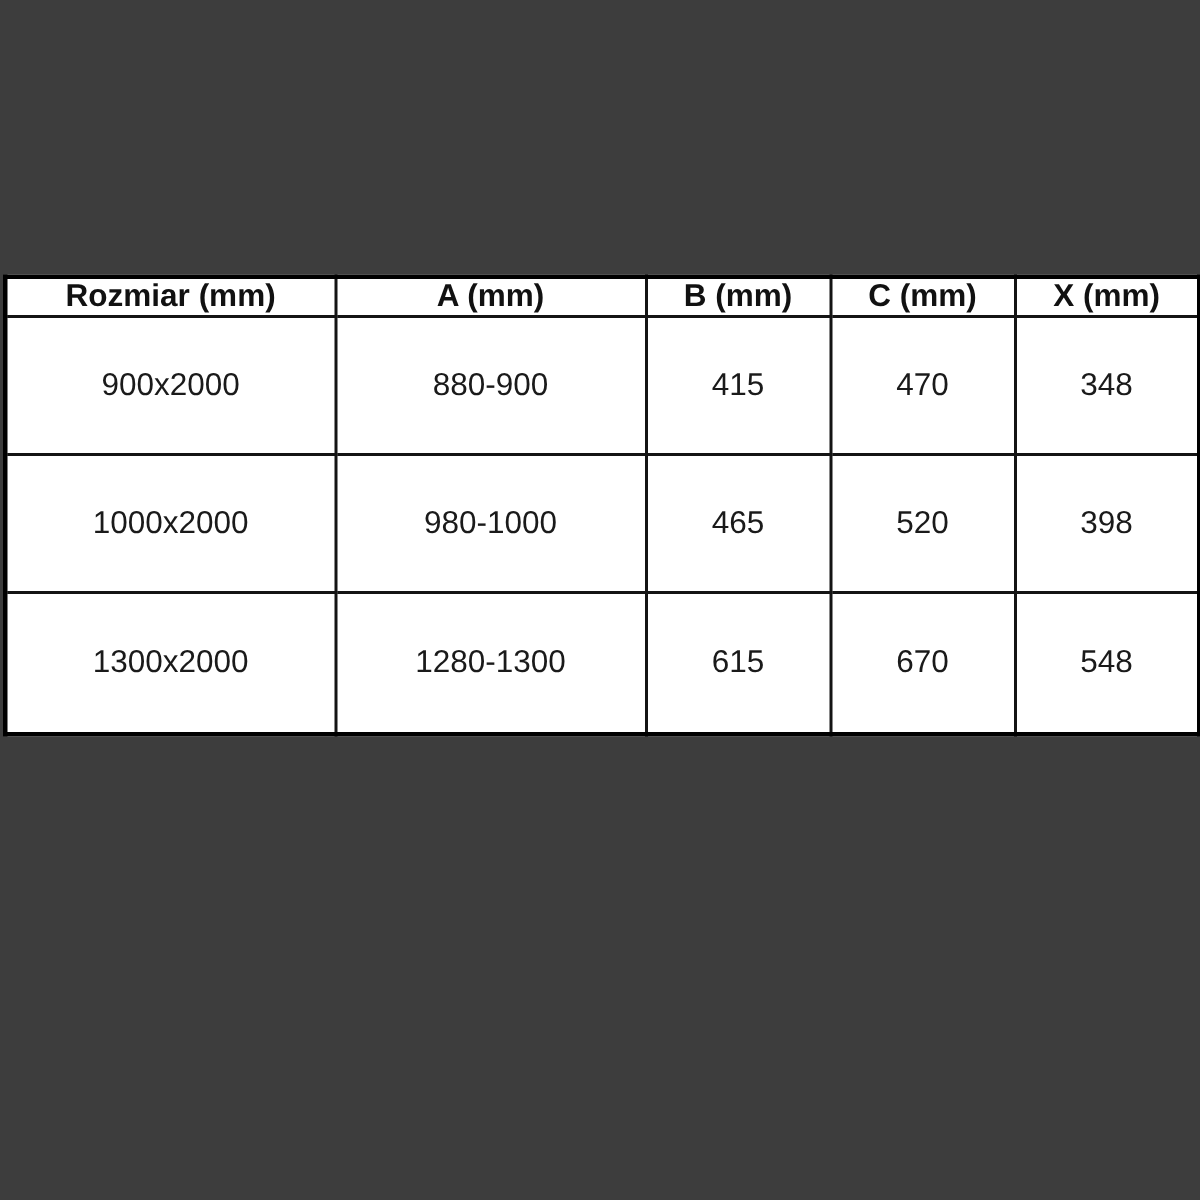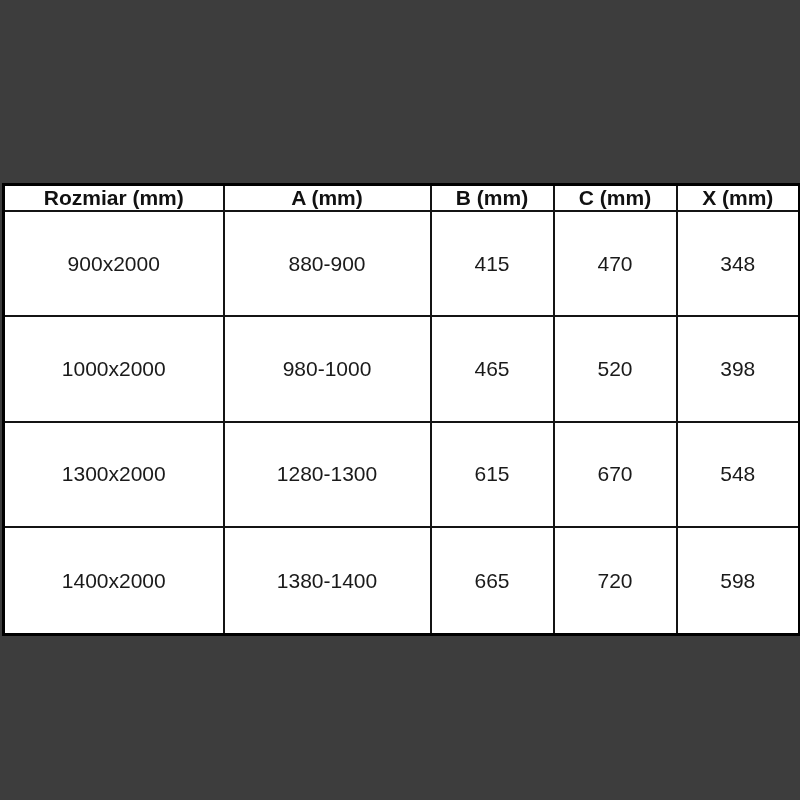--- a/index.html
+++ b/index.html
@@ -14,21 +14,21 @@
   .stage {
     position: relative;
     width: 800px;
     height: 800px;
   }
   .table-wrap {
     position: absolute;
     top: 183px;
     left: 2px;
     width: 796px;
-    height: 453px;
+    height: 308px;
     background: #b91c1c;
   }
   table.size-table {
     width: 100%;
     height: 100%;
     border-collapse: collapse;
     table-layout: fixed;
     background: #ffffff;
     border: 3px solid #000000;
   }
@@ -85,23 +85,16 @@
           <td>520</td>
           <td>398</td>
         </tr>
         <tr>
           <td>1300x2000</td>
           <td>1280-1300</td>
           <td>615</td>
           <td>670</td>
           <td>548</td>
         </tr>
-        <tr>
-          <td>1400x2000</td>
-          <td>1380-1400</td>
-          <td>665</td>
-          <td>720</td>
-          <td>598</td>
-        </tr>
       </tbody>
     </table>
   </div>
 </div>
 
 </body></html>

